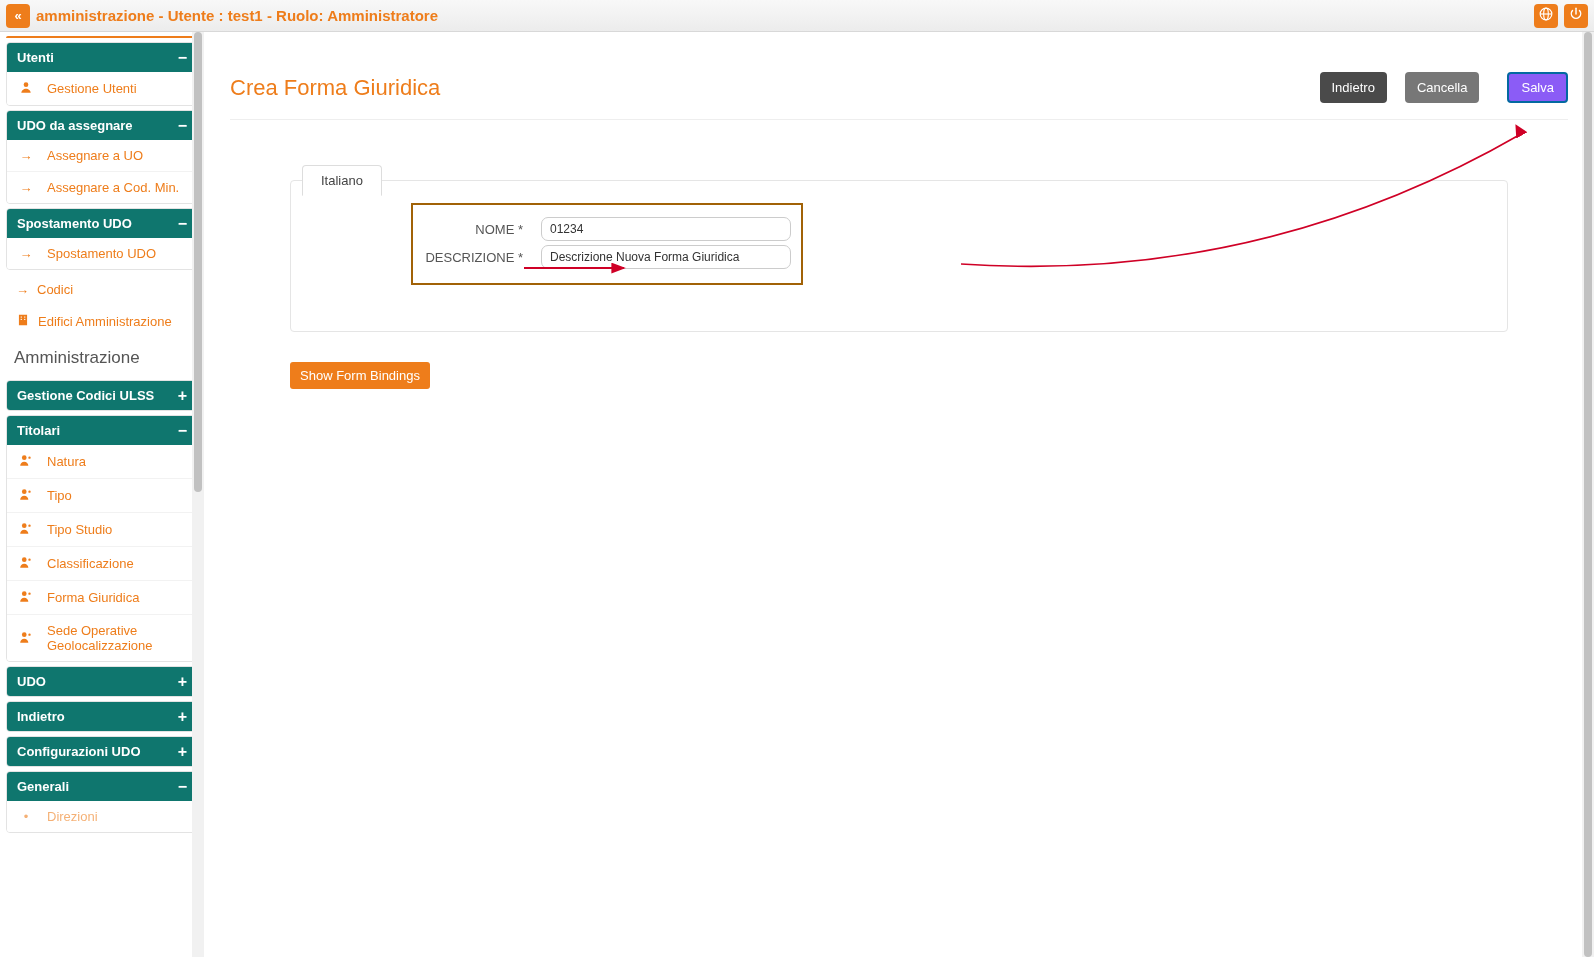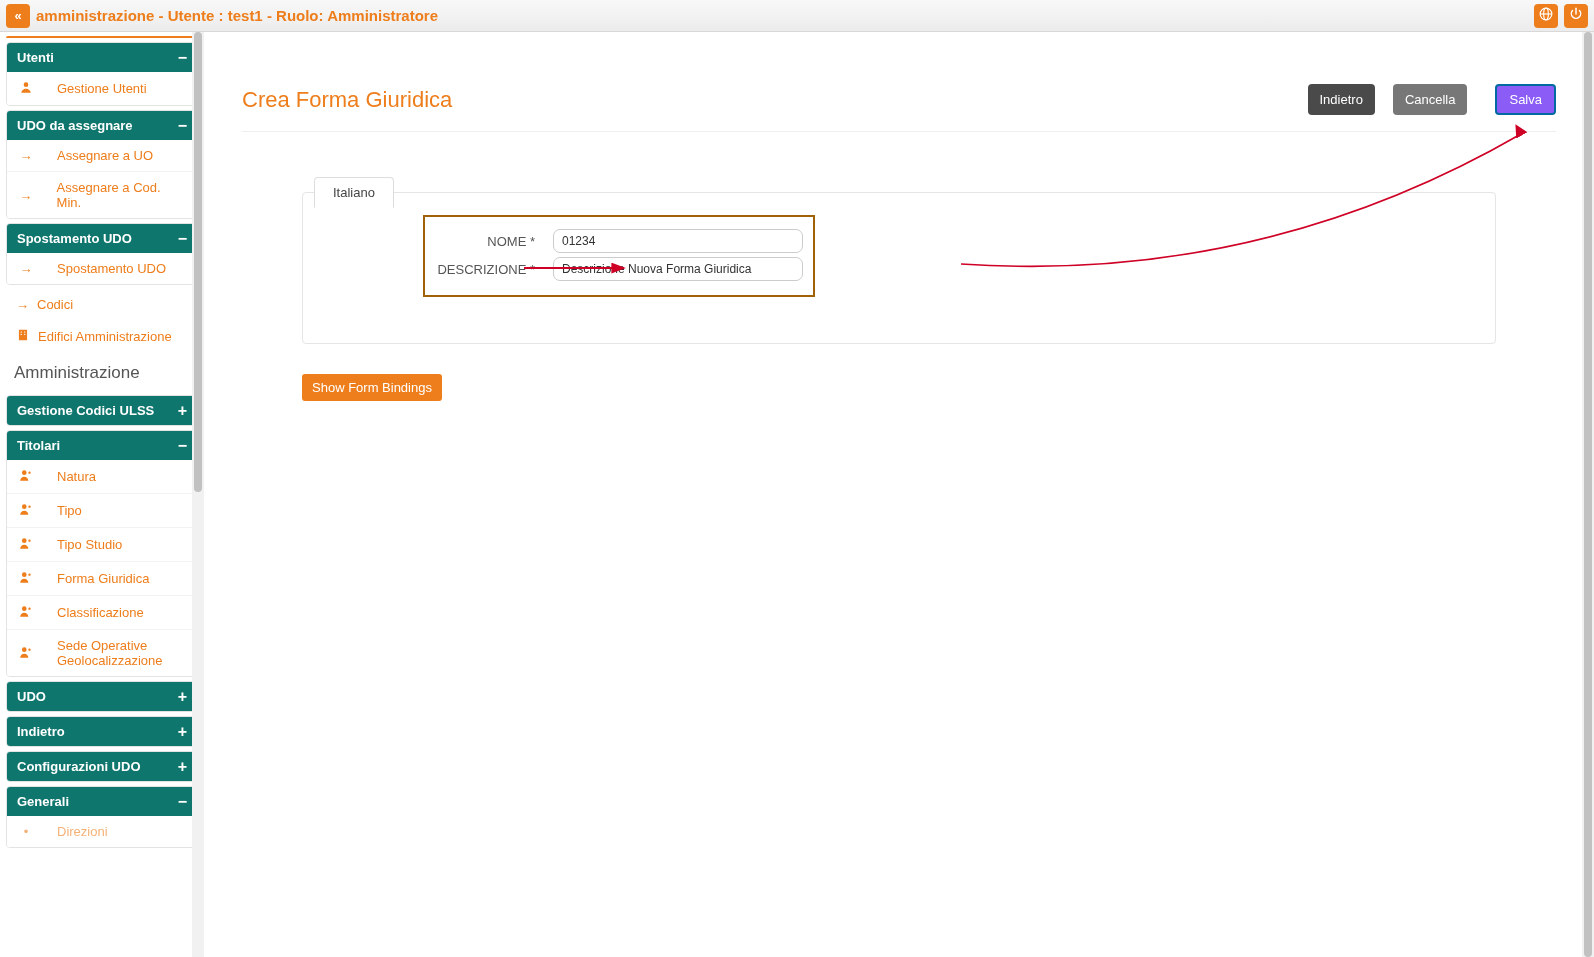--- a/index.html
+++ b/index.html
@@ -11,26 +11,26 @@
 .topbar-right { margin-left: auto; display: flex; gap: 6px; }
 .layout { display: flex; height: calc(957px - 32px); position: relative; }
 .sidebar-wrap { width: 204px; background: #fff; padding: 4px 6px; overflow: hidden; position: relative; }
 .sidebar-scrollbar { position: absolute; right: 0; top: 0; width: 12px; height: 100%; background: #f1f1f1; }
 .sidebar-thumb { position: absolute; top: 0; left: 2px; width: 8px; height: 460px; background: #c1c1c1; border-radius: 4px; }
 .panel { border: 1px solid #e3e3e3; border-radius: 4px; margin-bottom: 4px; overflow: hidden; }
 .panel-header { background: #0f766e; color: #fff; padding: 7px 10px; font-weight: 600; font-size: 13px; display: flex; align-items: center; justify-content: space-between; cursor: pointer; }
 .panel-header .toggle { font-size: 16px; font-weight: bold; line-height: 10px; }
 .panel-header.collapsed-tiny { height:4px; padding:0; background:#fff; border-top:2px solid #ee7d1b; }
 .panel-body { background: #fff; }
-.menu-item { display: flex; align-items: center; gap: 24px; padding: 8px 12px; color: #ee7d1b; font-size: 13px; cursor: pointer; border-bottom: 1px solid #f2f2f2; }
+.menu-item { display: flex; align-items: center; gap: 14px; padding: 8px 12px; color: #ee7d1b; font-size: 13px; cursor: pointer; border-bottom: 1px solid #f2f2f2; }
 .menu-item:last-child { border-bottom: none; }
 .menu-item .micon { width: 14px; display: inline-block; text-align: center; font-size: 13px; }
 .section-title { color: #555; font-size: 17px; padding: 10px 8px 12px; }
 .plain-item { display: flex; align-items: center; gap: 8px; padding: 8px 10px; color: #ee7d1b; font-size: 13px; cursor: pointer; }
-.main { flex: 1; background: #fff; padding: 12px; position: relative; overflow: hidden; }
+.main { flex: 1; background: #fff; padding: 0; position: relative; overflow: hidden; }
 .main-scrollbar { position: absolute; right: 0; top: 0; width: 12px; height: 100%; background: #f1f1f1; }
 .main-thumb { position: absolute; top: 0; left: 2px; width: 8px; height: 100%; background: #c1c1c1; border-radius: 4px; }
 .main-inner { padding: 12px 26px 20px 26px; }
 .page-head { display: flex; align-items: center; padding: 28px 0 16px; border-bottom: 1px solid #eee; }
 .page-title { color: #ee7d1b; font-size: 22px; font-weight: 400; }
 .page-actions { margin-left: auto; display: flex; gap: 18px; }
 .btn { padding: 6px 12px; border-radius: 4px; font-size: 13px; color: #fff; border: none; cursor: pointer; }
 .btn-dark { background: #4a4a4a; }
 .btn-gray { background: #777; }
 .btn-orange { background: #8b5cf6; border: 2px solid #0369a1; margin-left: 10px; }
@@ -186,29 +186,29 @@
                 <circle cx="18" cy="8" r="2"></circle>
               </svg></span>
             <span>Tipo Studio</span>
           </div>
         <div class="menu-item">
             <span class="micon"><svg class="svg-icon" viewBox="0 0 24 24">
                 <circle cx="9" cy="8" r="4"></circle>
                 <path d="M2 22c0-4 3-7 7-7s7 3 7 7"></path>
                 <circle cx="18" cy="8" r="2"></circle>
               </svg></span>
+            <span>Classificazione</span>
+          </div>
+        <div class="menu-item">
+            <span class="micon"><svg class="svg-icon" viewBox="0 0 24 24">
+                <circle cx="9" cy="8" r="4"></circle>
+                <path d="M2 22c0-4 3-7 7-7s7 3 7 7"></path>
+                <circle cx="18" cy="8" r="2"></circle>
+              </svg></span>
             <span>Forma Giuridica</span>
-          </div>
-        <div class="menu-item">
-            <span class="micon"><svg class="svg-icon" viewBox="0 0 24 24">
-                <circle cx="9" cy="8" r="4"></circle>
-                <path d="M2 22c0-4 3-7 7-7s7 3 7 7"></path>
-                <circle cx="18" cy="8" r="2"></circle>
-              </svg></span>
-            <span>Classificazione</span>
           </div>
         <div class="menu-item">
             <span class="micon"><svg class="svg-icon" viewBox="0 0 24 24">
                 <circle cx="9" cy="8" r="4"></circle>
                 <path d="M2 22c0-4 3-7 7-7s7 3 7 7"></path>
                 <circle cx="18" cy="8" r="2"></circle>
               </svg></span>
             <span>Sede Operative Geolocalizzazione</span>
           </div>
       </div>

